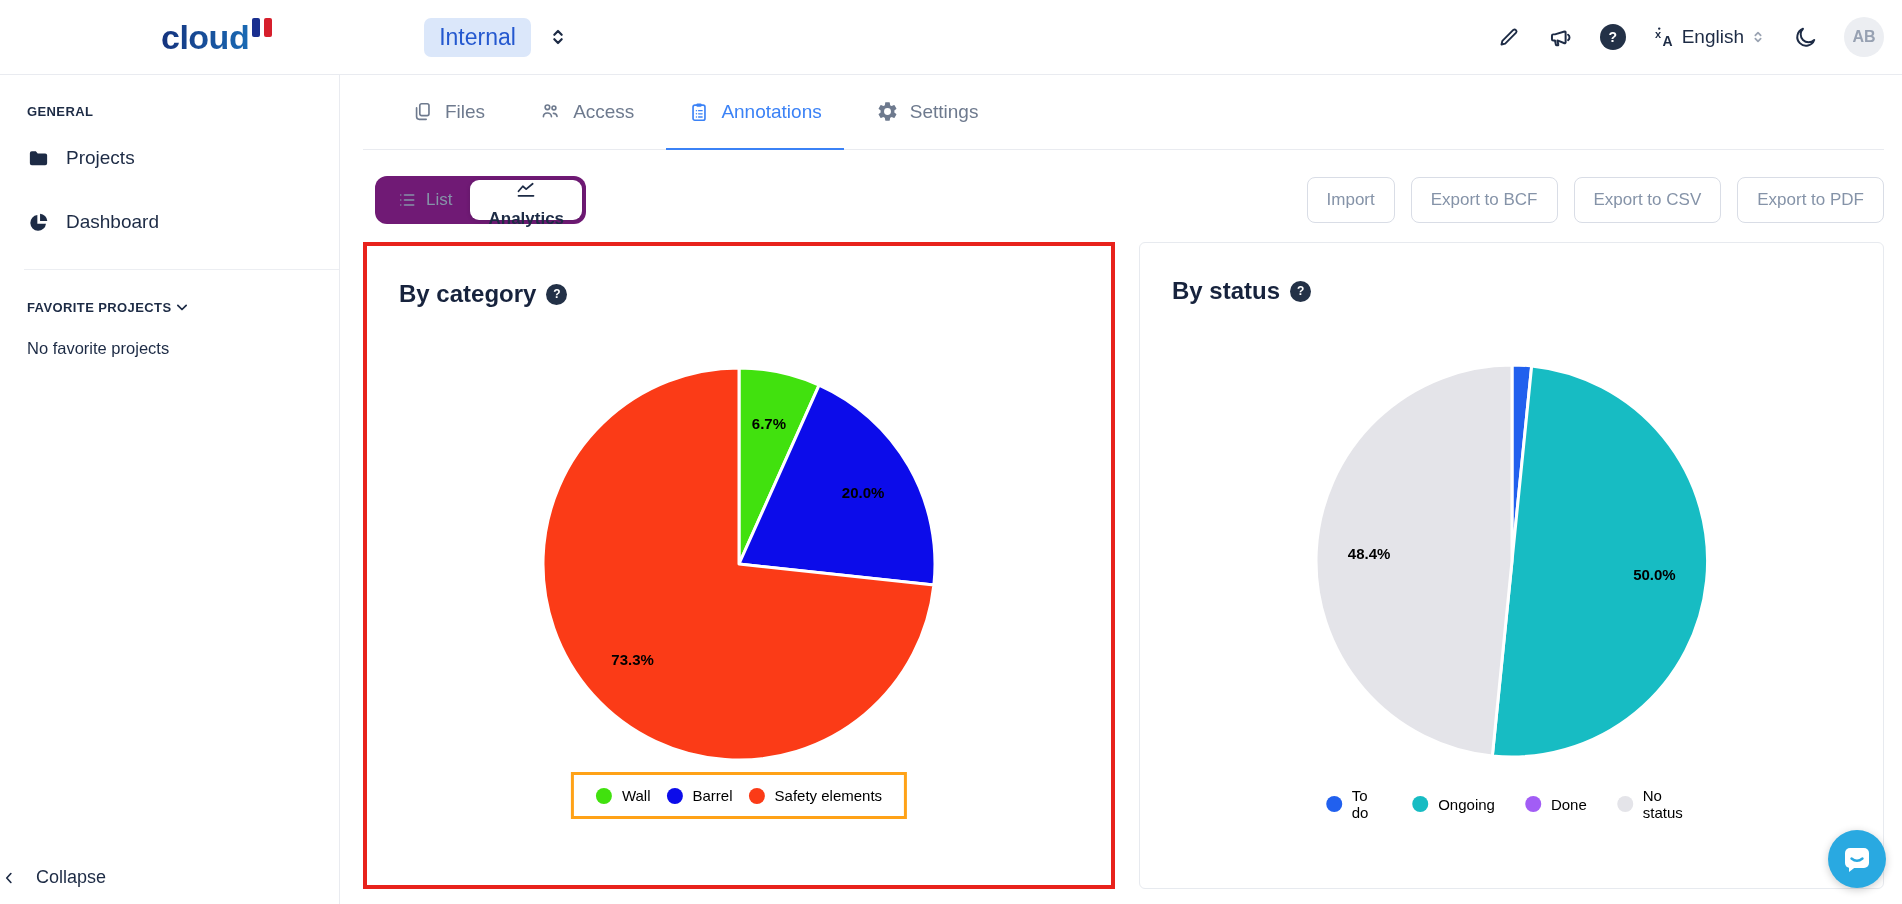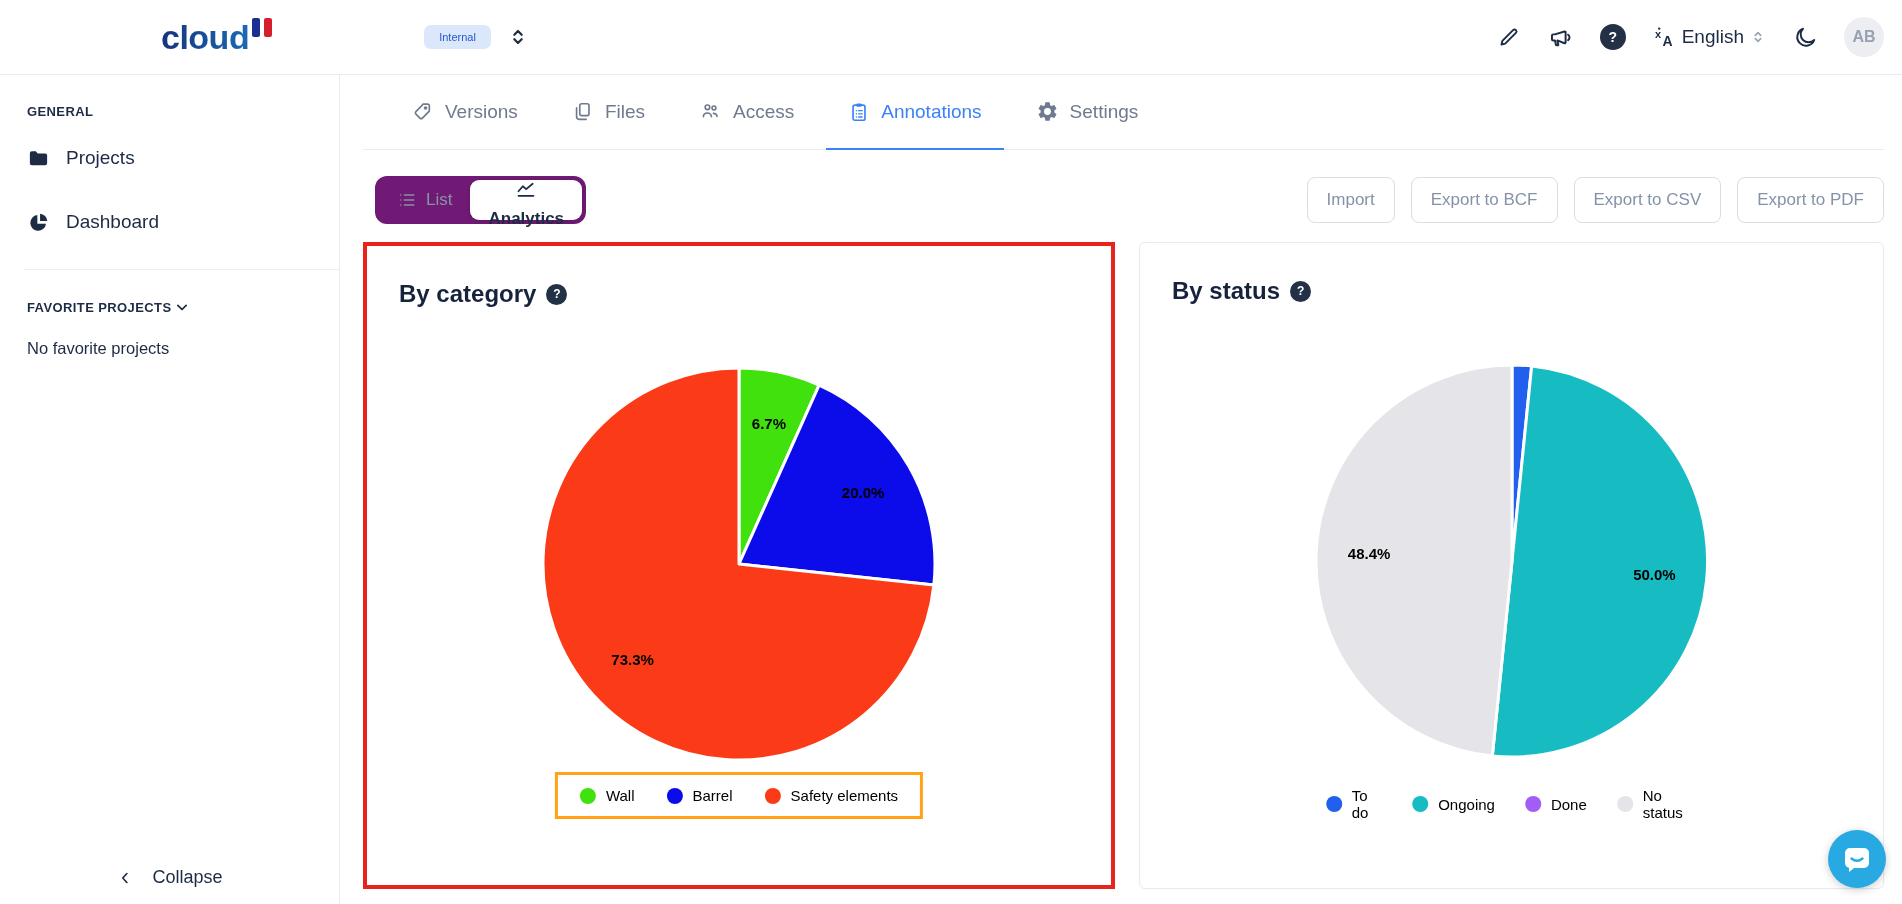--- a/index.html
+++ b/index.html
@@ -6,42 +6,42 @@
   body{width:1902px;height:904px;overflow:hidden;font-family:"Liberation Sans",sans-serif;color:#1d2b45;position:relative;}
   *{box-sizing:border-box;}
 
   
   .header{height:75px;display:flex;align-items:center;border-bottom:1px solid #e9ebf0;background:#fff;}
   .logo{display:flex;align-items:flex-start;margin-left:161px;}
   .logo-text{font-size:34px;font-weight:700;letter-spacing:-.5px;background:linear-gradient(90deg,#15337e,#1a6ab4);-webkit-background-clip:text;background-clip:text;color:transparent;line-height:1;}
   .logo-flag{display:flex;gap:4px;margin:-2px 0 0 3px;}
   .logo-flag span{width:8px;height:19px;border-radius:2px;}
   .flag-blue{background:#1a2f8f;} .flag-red{background:#d61f2c;}
-  .workspace-chip{margin-left:152px;background:#dbe7fa;color:#2458cf;font-size:11px;font-weight:500;padding:6px 15px;border-radius:7px;cursor:pointer;}
+  .workspace-chip{margin-left:152px;background:#dbe7fa;color:#2458cf;font-size:23px;font-weight:500;padding:6px 15px;border-radius:7px;cursor:pointer;}
   .workspace-caret{margin-left:16px;cursor:pointer;display:flex;align-items:center;}
   .header-spacer{flex:1;}
   .header-right{display:flex;align-items:center;gap:26px;padding-right:18px;}
   .hicon{width:26px;height:26px;display:flex;align-items:center;justify-content:center;cursor:pointer;}
   .help-badge{width:26px;height:26px;border-radius:50%;background:#233147;color:#fff;font-size:14px;font-weight:700;display:flex;align-items:center;justify-content:center;cursor:pointer;}
   .lang-group{display:flex;align-items:center;gap:6px;cursor:pointer;}
   .lang-label{font-size:19px;color:#1d2b45;}
   .avatar{width:40px;height:40px;border-radius:50%;background:#eceef2;color:#97a1b2;font-size:16px;font-weight:700;display:flex;align-items:center;justify-content:center;cursor:pointer;}
 
   
   .app{display:flex;height:829px;}
   .sidebar{width:340px;border-right:1px solid #e9ebf0;position:relative;flex-shrink:0;}
   .main{flex:1;padding:0 18px 0 23px;position:relative;}
 
   
   .section-title{font-size:13px;font-weight:700;letter-spacing:.4px;color:#1d2b45;padding:0 27px;margin-top:29px;}
   .side-item{display:flex;align-items:center;gap:16px;padding:0 27px;height:50px;margin-top:14px;font-size:19px;font-weight:500;color:#1d2b45;cursor:pointer;}
   .side-divider{height:1px;background:#eceef2;margin:22px 0 0 24px;}
   .fav-header{display:flex;align-items:center;justify-content:flex-start;padding:0 20px 0 27px;margin-top:27px;cursor:pointer;}
   .fav-empty{font-size:16.5px;color:#1d2b45;padding:0 27px;margin-top:22px;}
-  .collapse-btn{position:absolute;bottom:16px;left:0;width:100%;display:flex;align-items:center;justify-content:center;gap:18px;font-size:18px;font-weight:500;color:#1d2b45;cursor:pointer;}
+  .collapse-btn{position:absolute;bottom:16px;left:0;width:100%;display:flex;align-items:center;gap:18px;font-size:18px;font-weight:500;color:#1d2b45;cursor:pointer;}
 
   
   .tabbar{height:75px;display:flex;align-items:stretch;border-bottom:1px solid #e9ebf0;padding-left:27px;gap:10px;}
   .tab{display:flex;align-items:center;gap:11px;padding:0 22px;font-size:19px;font-weight:500;color:#6e7a8e;cursor:pointer;border-bottom:2px solid transparent;margin-bottom:-1px;}
   .tab.active{color:#3b82f6;border-bottom-color:#3b82f6;}
 
   
   .toolbar{margin-top:26px;display:flex;align-items:center;}
   .segmented{margin-left:12px;background:#701a75;border-radius:12px;padding:4px;display:flex;align-items:center;}
   .seg{display:flex;align-items:center;gap:9px;padding:0 18px;height:40px;font-size:17px;font-weight:500;color:#8593a8;border-radius:9px;cursor:pointer;}
@@ -54,21 +54,21 @@
   .card{height:647px;background:#fff;position:relative;}
   .card-category{width:752px;border:4px solid #e8221c;}
   .card-status{flex:1;border:1px solid #e7eaef;border-radius:6px;padding-left:16px;}
   .card-title-row{position:absolute;top:34px;left:32px;display:flex;align-items:center;gap:10px;}
   .card-title{font-size:24px;font-weight:700;color:#17233d;}
   .title-help{width:21px;height:21px;border-radius:50%;background:#233147;color:#fff;font-size:12px;font-weight:700;display:flex;align-items:center;justify-content:center;cursor:pointer;}
   .pie-wrap{position:absolute;top:118px;left:50%;transform:translateX(-50%);width:400px;height:400px;}
   .pie-wrap svg{width:100%;height:100%;display:block;}
   .pie-label{font-family:"Liberation Sans",sans-serif;font-size:15px;font-weight:700;fill:#000;}
   .legend{position:absolute;left:50%;transform:translateX(-50%);display:flex;align-items:center;background:#fff;}
-  .legend-category{top:526px;border:3px solid #ffa217;padding:12px 22px;gap:32px;}
+  .legend-category{top:526px;border:3px solid #ffa217;padding:12px 22px;gap:16px;}
   .legend-status{top:544px;gap:30px;}
   .legend-item{display:flex;align-items:center;gap:10px;cursor:pointer;}
   .legend-dot{width:16px;height:16px;border-radius:50%;flex-shrink:0;}
   .legend-text{font-size:15px;color:#000;}
 
   
   .chat-launcher{position:absolute;right:16px;bottom:16px;width:58px;height:58px;border-radius:50%;background:#29a9e1;display:flex;align-items:center;justify-content:center;cursor:pointer;box-shadow:0 2px 8px rgba(0,0,0,.2);}
 
   svg{flex-shrink:0;}
 </style>
@@ -154,27 +154,20 @@
       <svg width="18" height="18" viewBox="0 0 24 24" fill="none" stroke="#1d2b45" stroke-width="2.2" stroke-linecap="round" stroke-linejoin="round">
           <polyline points="14.5,6 9,12 14.5,18"></polyline>
         </svg>
       <span>Collapse</span>
     </div>
   </div>
 
   <div class="main">
 
     <div class="tabbar">
-      <div class="tab">
-        <svg width="22" height="22" viewBox="0 0 24 24" fill="none" stroke="#6e7a8e" stroke-width="1.8" stroke-linecap="round" stroke-linejoin="round">
-            <path d="M12 3.4h5a1.9 1.9 0 0 1 1.9 1.9v5a1.9 1.9 0 0 1-.56 1.35l-7 7a1.9 1.9 0 0 1-2.68 0l-4.4-4.4a1.9 1.9 0 0 1 0-2.68l7-7A1.9 1.9 0 0 1 12 3.4z"></path>
-            <circle cx="14.8" cy="7.6" r="1.1"></circle>
-          </svg>
-        <span>Versions</span>
-      </div>
       <div class="tab">
         <svg width="22" height="22" viewBox="0 0 24 24" fill="none" stroke="#6e7a8e" stroke-width="1.8" stroke-linecap="round" stroke-linejoin="round">
             <rect x="8.5" y="3" width="10" height="13" rx="2"></rect>
             <path d="M5 7.5V17a3 3 0 0 0 3 3h7.5"></path>
           </svg>
         <span>Files</span>
       </div>
       <div class="tab">
         <svg width="23" height="23" viewBox="0 0 24 24" fill="none" stroke="#6e7a8e" stroke-width="1.7" stroke-linecap="round" stroke-linejoin="round">
             <circle cx="8.8" cy="7.6" r="2.4"></circle>

